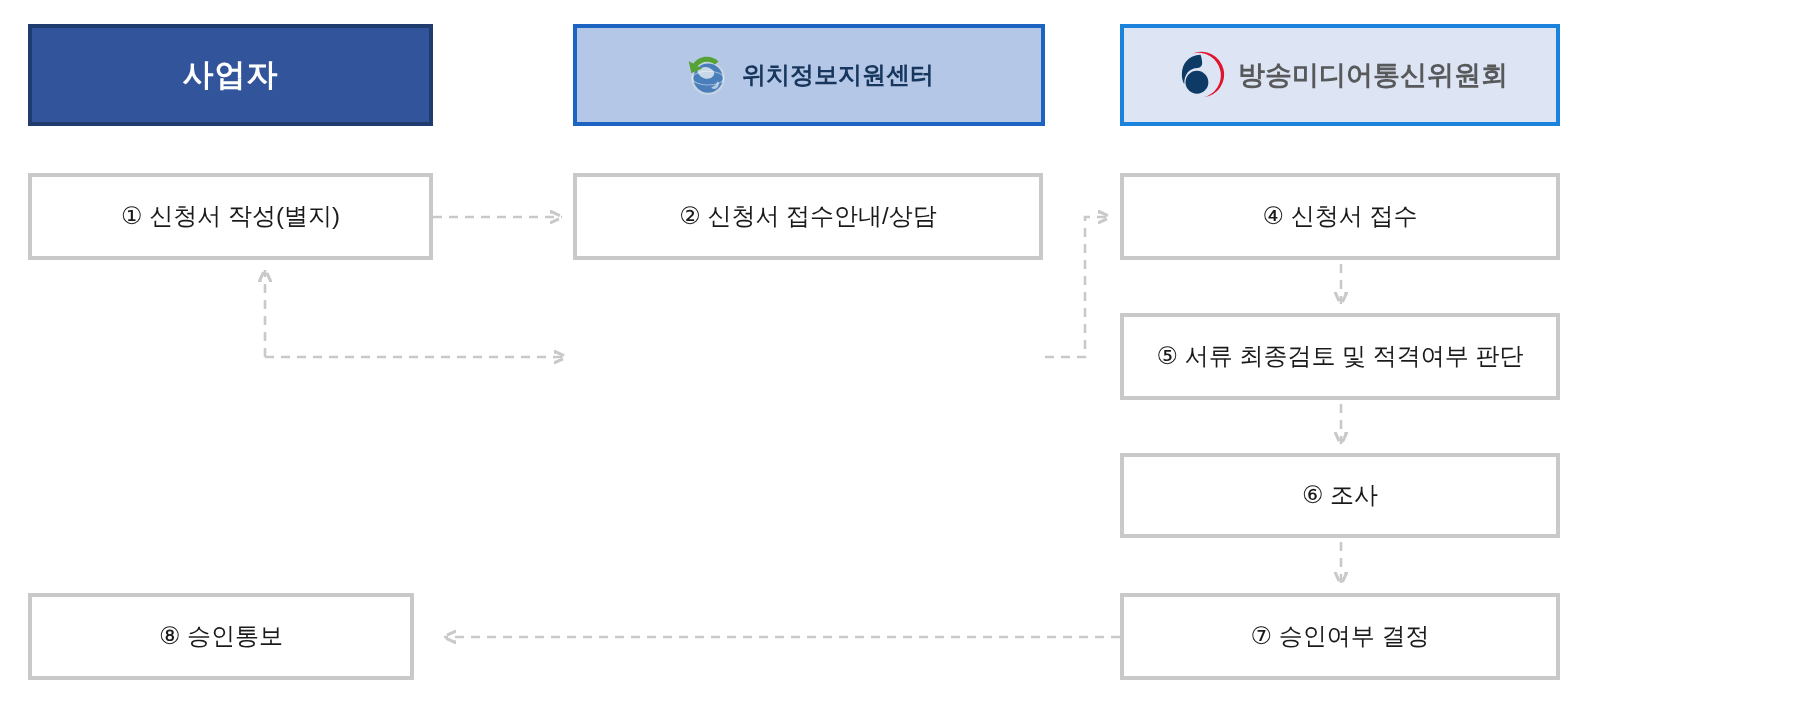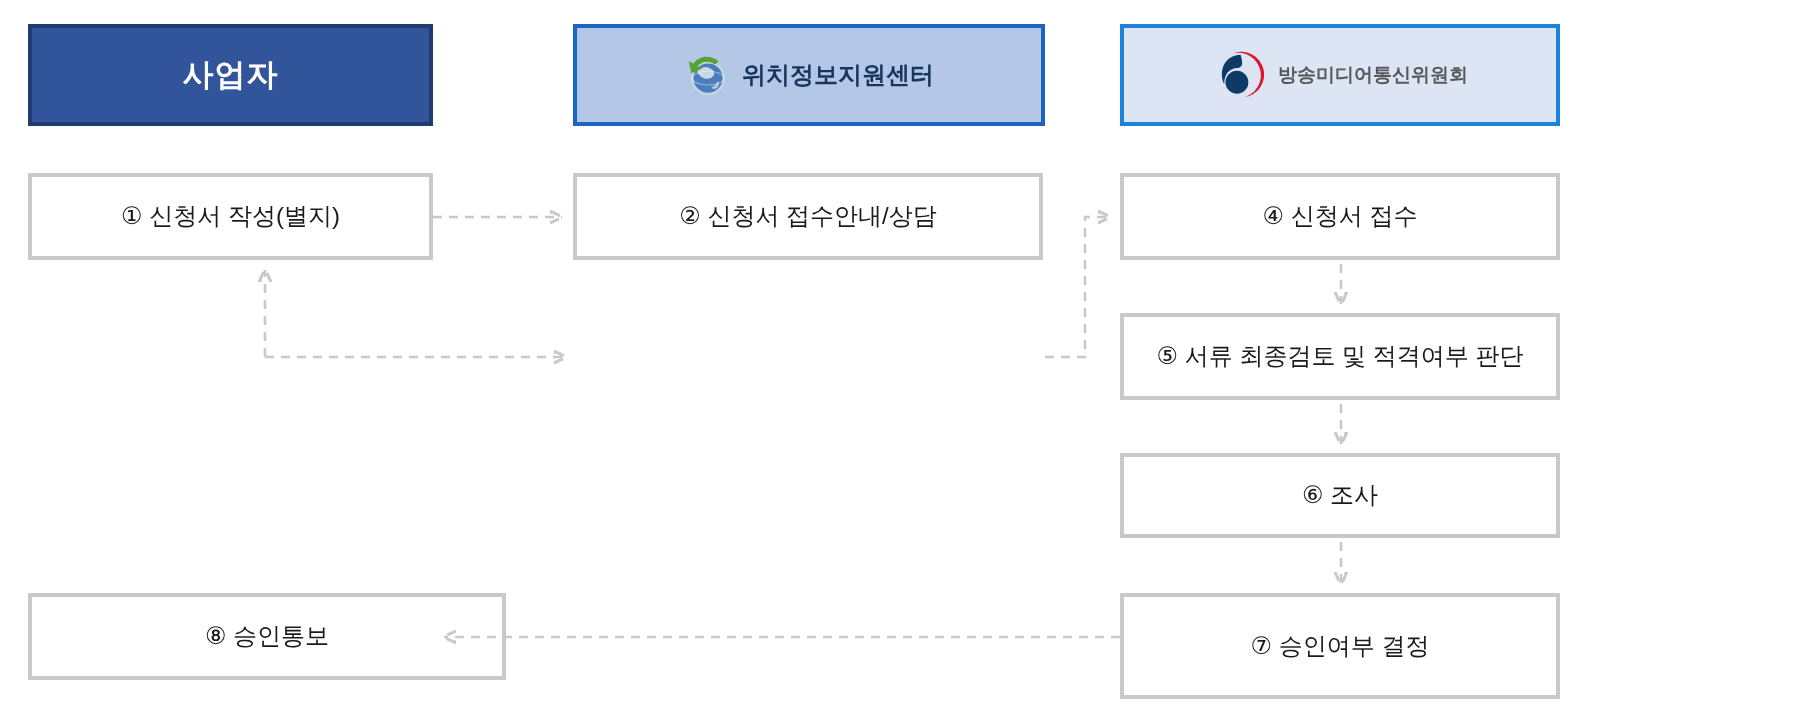--- a/index.html
+++ b/index.html
@@ -7,34 +7,34 @@
   #canvas{position:relative;width:1812px;height:709px;background:#ffffff;overflow:hidden;}
 
   
   .lane{position:absolute;top:24px;height:102px;box-sizing:border-box;
         display:flex;align-items:center;justify-content:center;gap:12px;text-align:center;}
   .lane-business{left:28px;width:405px;background:#31549B;border:4px solid #203C6E;}
   .lane-business .lane-label{color:#ffffff;font-size:31px;font-weight:bold;letter-spacing:1px;}
   .lane-support{left:573px;width:472px;background:#B4C7E6;border:4px solid #1D63C2;}
   .lane-support .lane-label{color:#17365D;font-size:24px;font-weight:bold;}
   .lane-commission{left:1120px;width:440px;background:#DDE4F3;border:4px solid #1B83DC;}
-  .lane-commission .lane-label{color:#58595B;font-size:19px;font-weight:bold;}
+  .lane-commission .lane-label{color:#58595B;font-size:27px;font-weight:bold;}
 
   
   .step{position:absolute;box-sizing:border-box;background:#ffffff;border:4px solid #C9C9C9;
         display:flex;align-items:center;justify-content:center;
         font-size:24px;color:#1a1a1a;text-align:center;line-height:1.2;}
   .step-1{left:28px;  top:173px;width:405px;height:87px;}
   .step-2{left:573px; top:173px;width:470px;height:87px;}
   .step-3{left:573px; top:313px;width:470px;height:87px;}
   .step-4{left:1120px;top:173px;width:440px;height:87px;}
   .step-5{left:1120px;top:313px;width:440px;height:87px;}
   .step-6{left:1120px;top:453px;width:440px;height:85px;}
-  .step-7{left:1120px;top:593px;width:440px;height:106px;}
-  .step-8{left:28px;  top:593px;width:478px;height:87px;}
+  .step-7{left:1120px;top:593px;width:440px;height:87px;}
+  .step-8{left:28px;  top:593px;width:386px;height:87px;}
 
   .connectors{position:absolute;left:0;top:0;width:1812px;height:709px;pointer-events:none;}
   .connectors path{stroke:#C9C9C9;stroke-width:2.6;fill:none;stroke-dasharray:9 7;}
   .lane-icon{flex:0 0 auto;display:flex;align-items:center;}
 </style>
 </head>
 <body>
 
 <div id="canvas">
 

